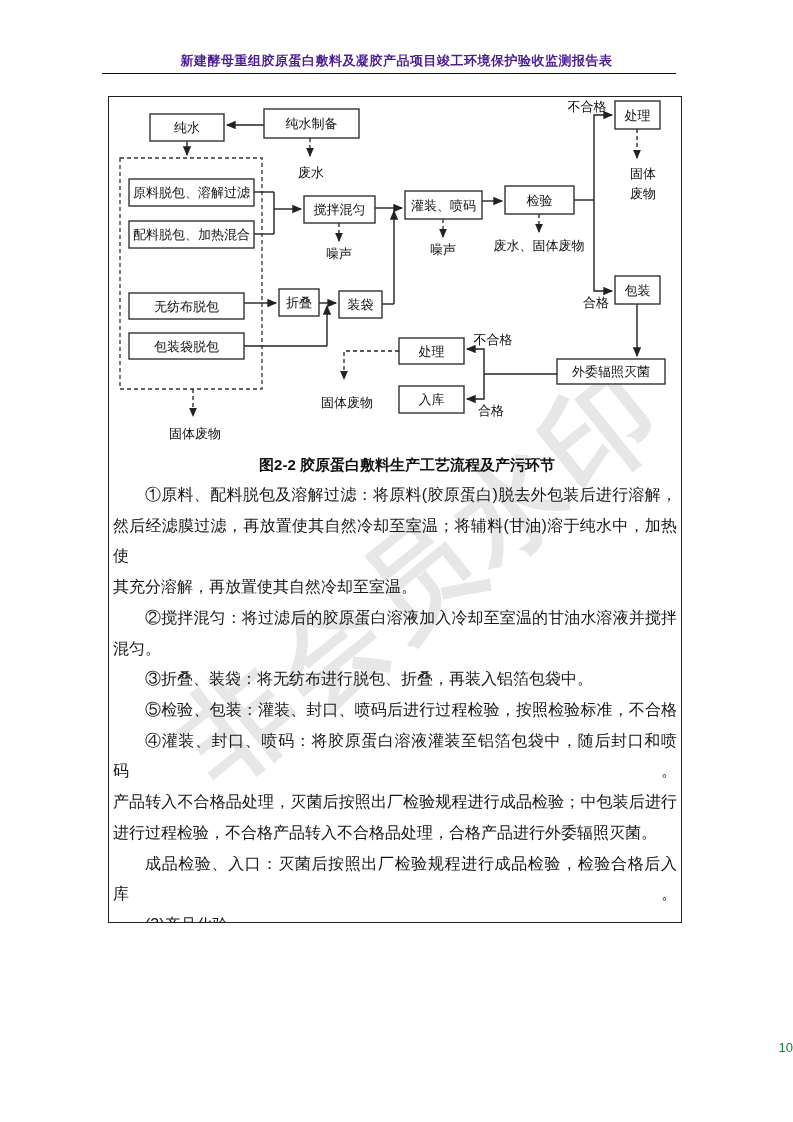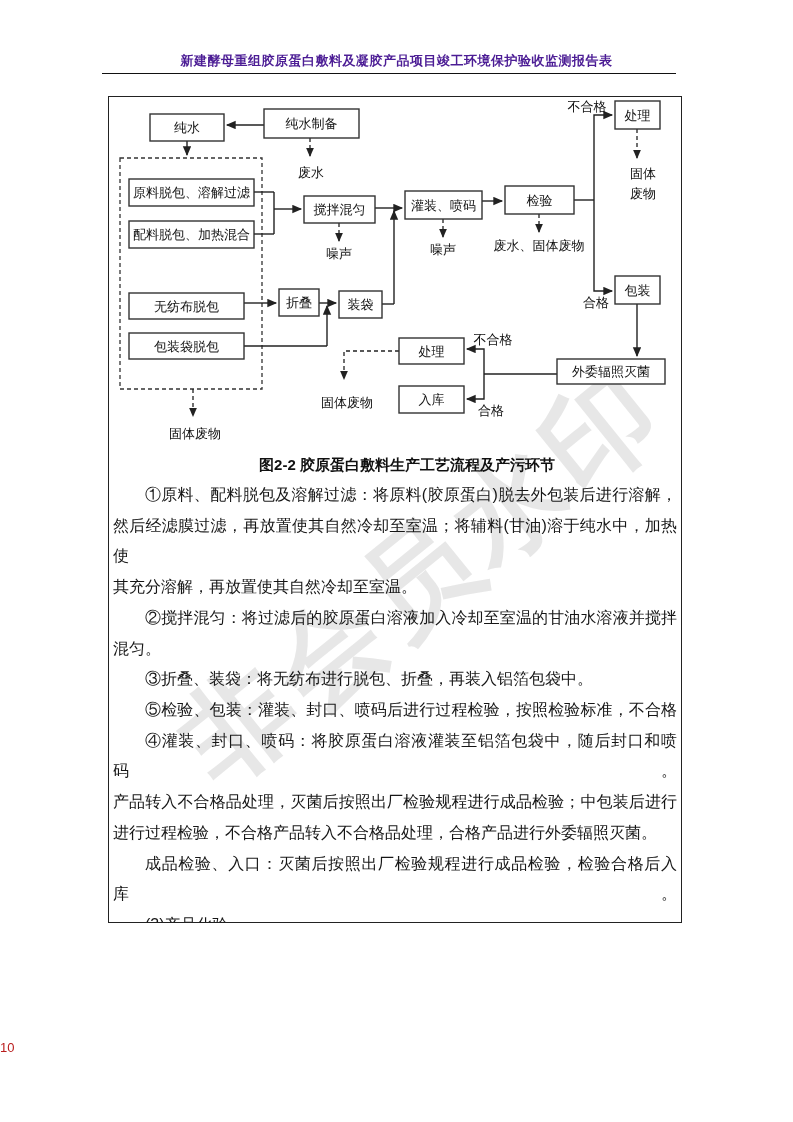--- a/index.html
+++ b/index.html
@@ -27,21 +27,21 @@
   .bt{font-size:13px;text-anchor:middle;}
   .lb{font-size:13px;text-anchor:middle;}
   .fig-caption{
     position:absolute;top:355px;left:12px;width:100%;z-index:2;
     text-align:center;font-size:15px;font-weight:700;line-height:26px;color:#111;
   }
   .bodytext{position:absolute;top:383px;left:4px;width:564px;z-index:2;}
   .tline{font-size:16px;line-height:30.72px;color:#161616;}
   .tline.ind{text-indent:32px;}
   .tline.full{text-align:justify;text-align-last:justify;}
-  .page-num{position:absolute;top:1040px;left:0;width:100%;text-align:left;font-size:13px;color:#b91c1c;}
+  .page-num{position:absolute;top:1040px;left:0;width:100%;text-align:right;font-size:13px;color:#15803d;}
 </style>
 </head>
 <body>
 
 <div class="doc-title">新建酵母重组胶原蛋白敷料及凝胶产品项目竣工环境保护验收监测报告表</div>
 <div class="title-rule"></div>
 
 <div class="content-box">
 
   <div class="watermark">非会员水印</div>

